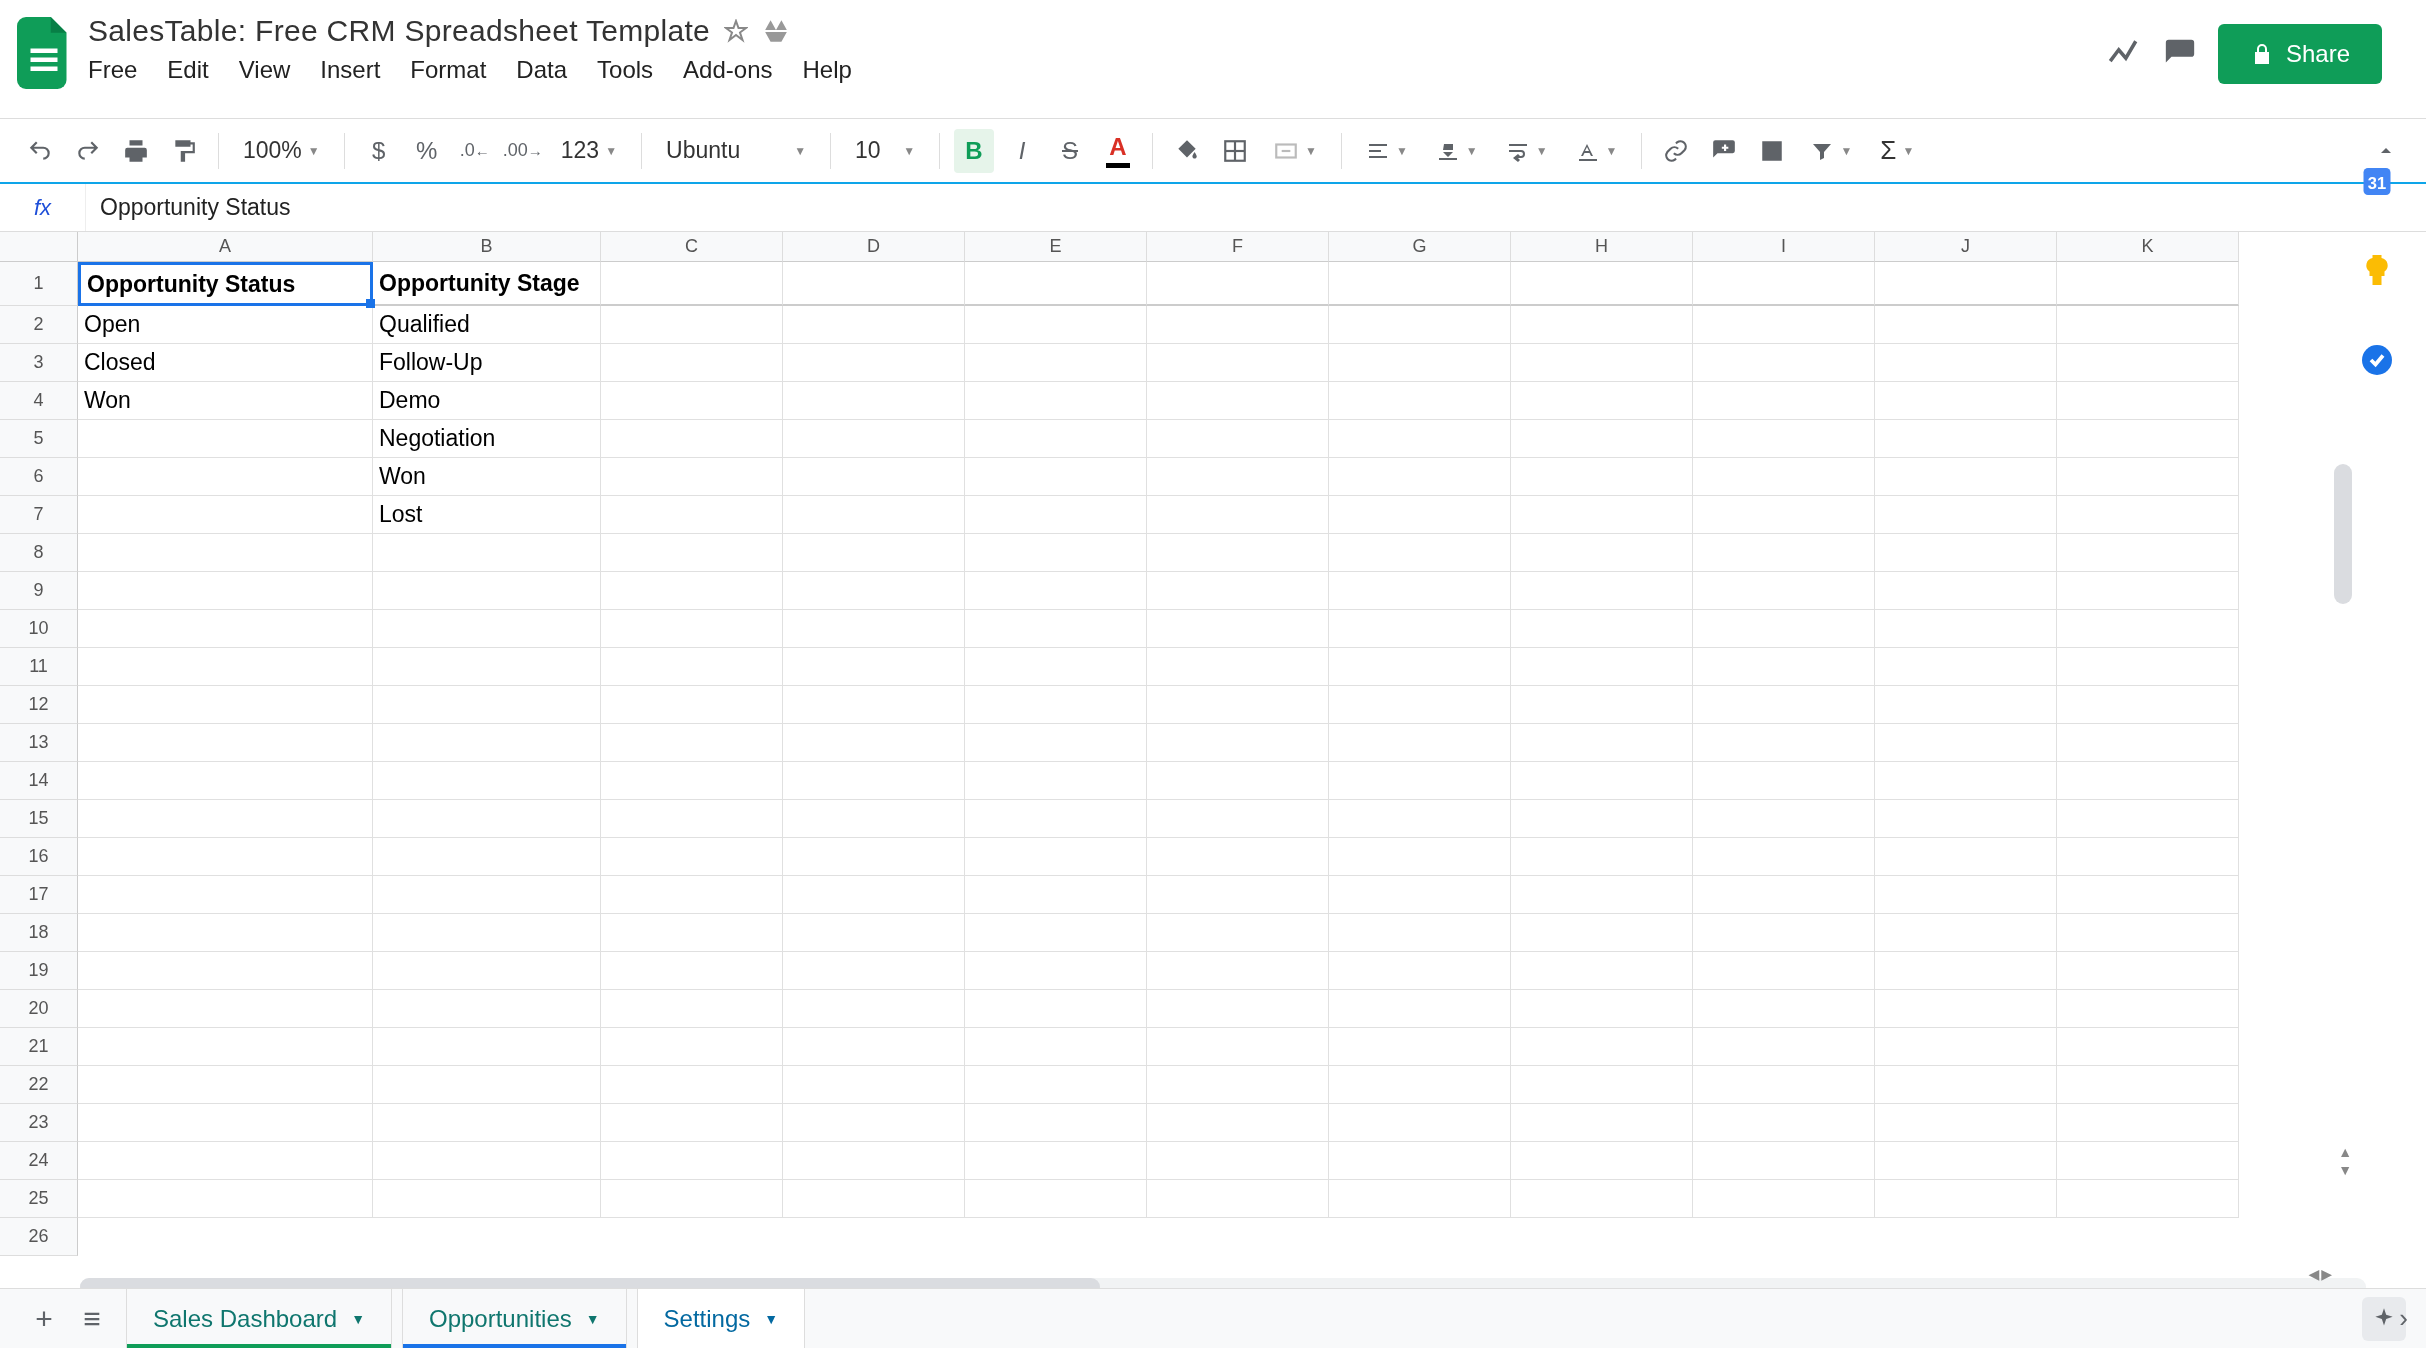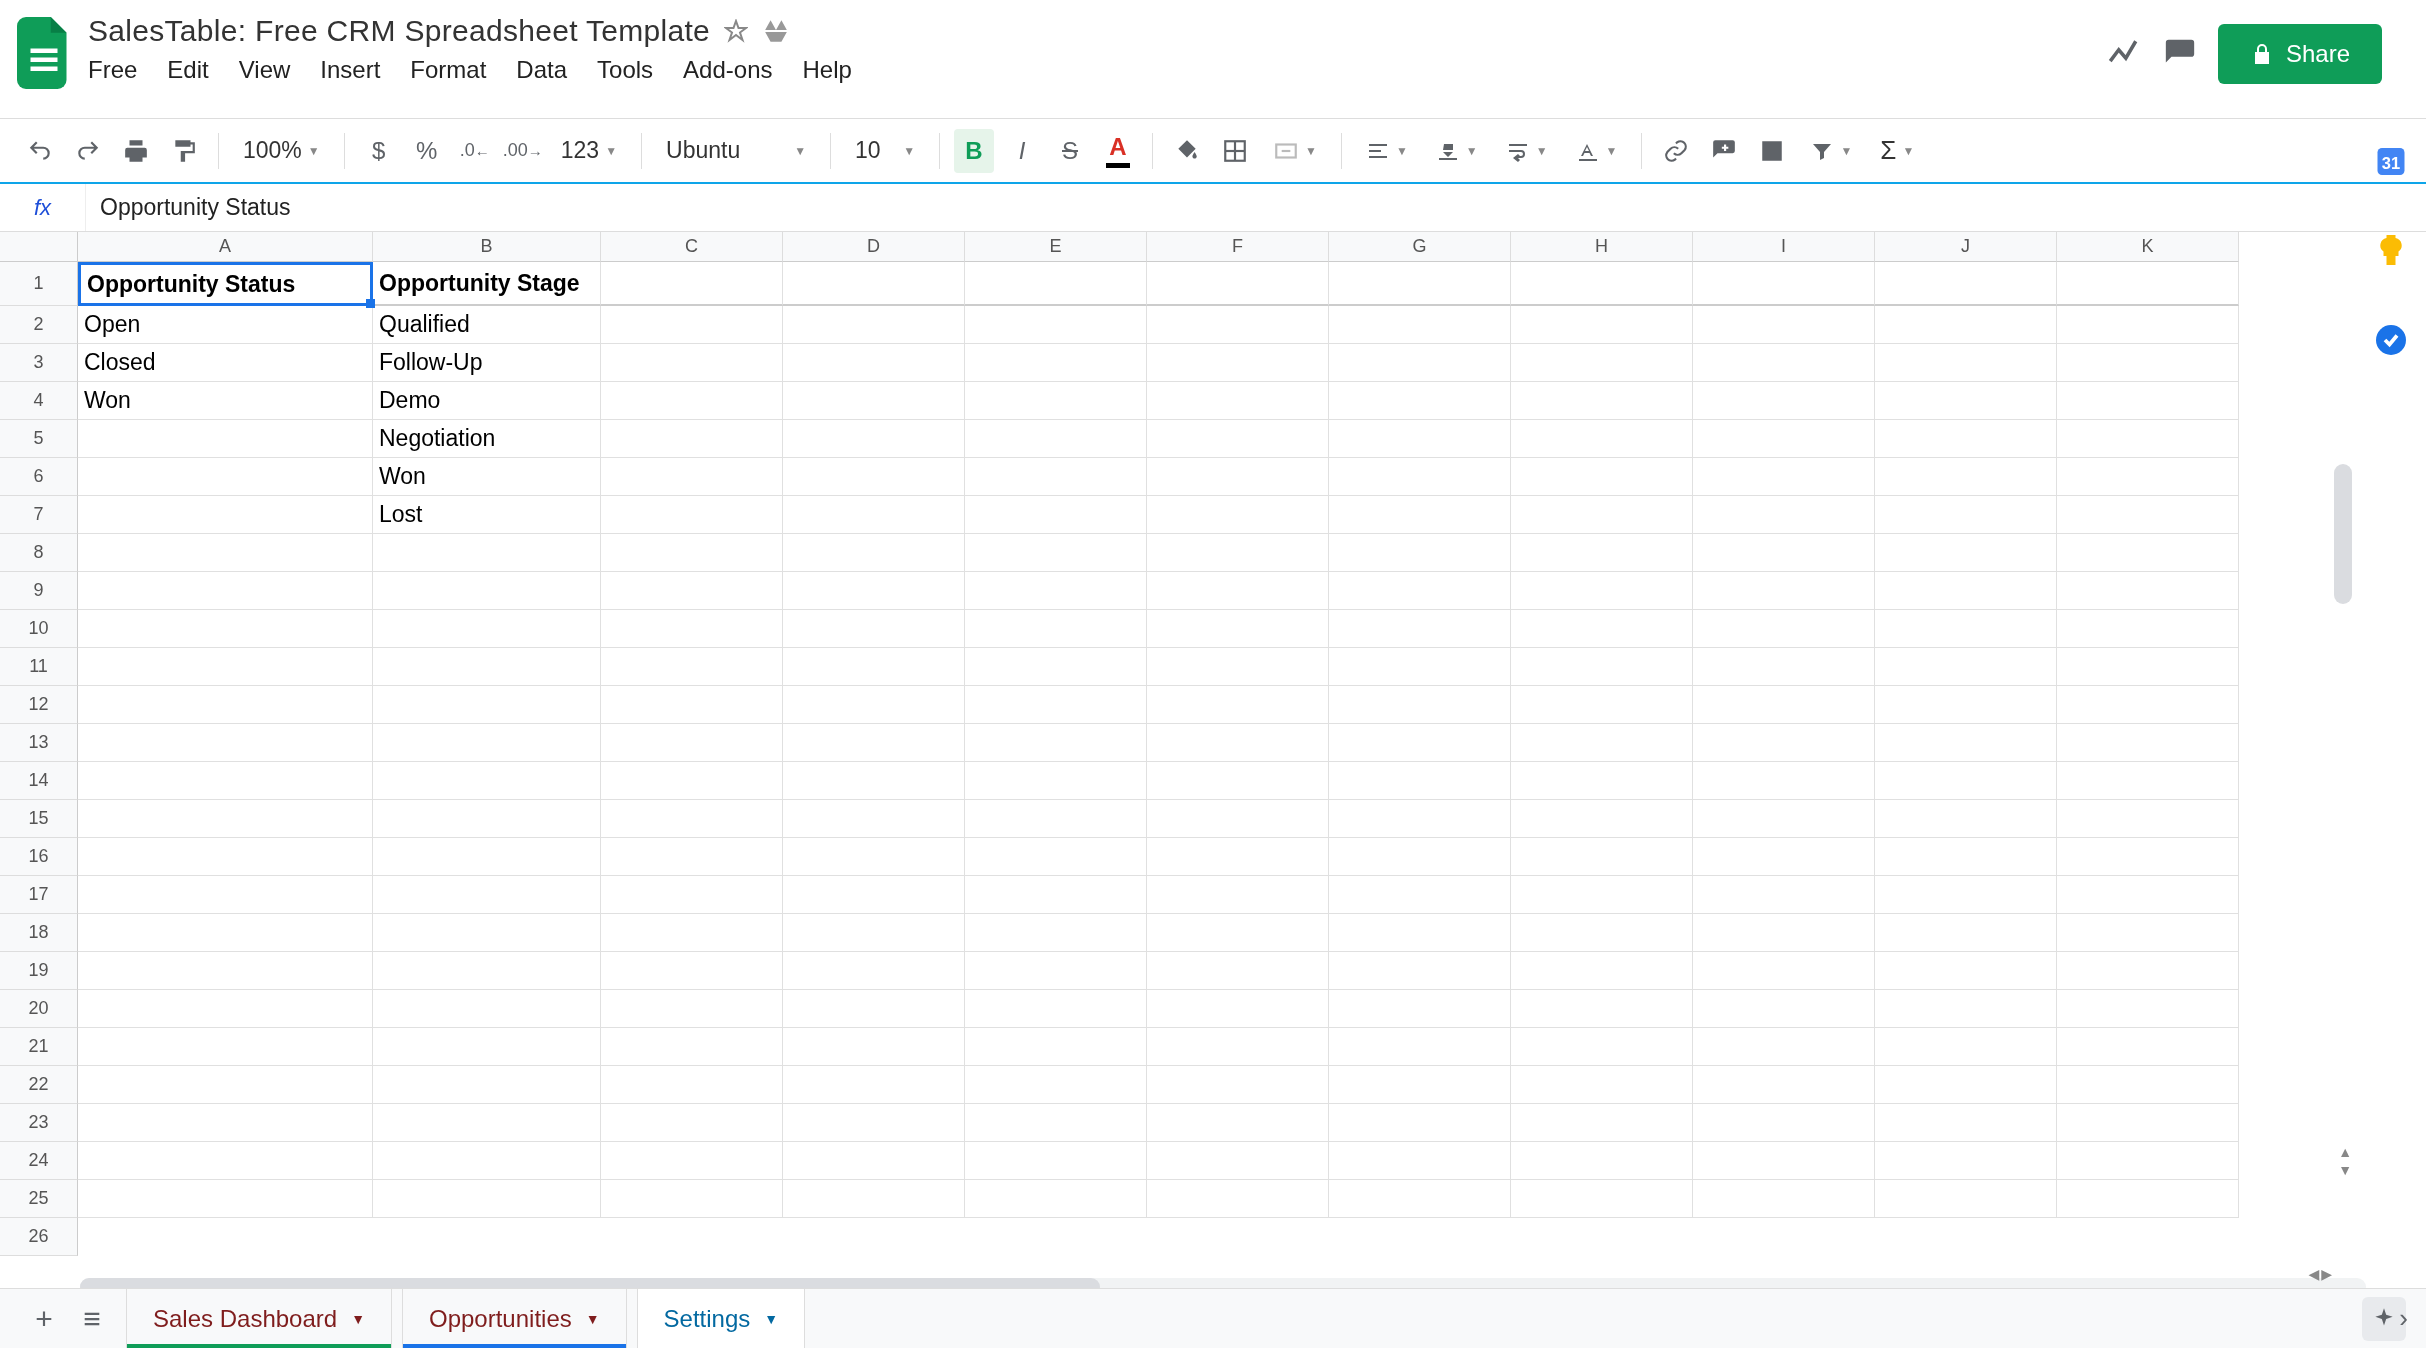--- a/index.html
+++ b/index.html
@@ -57,30 +57,30 @@
 .active-cell { border: 3px solid #1a73e8 !important; position: relative; z-index: 1; }
 .active-cell::after { content: ''; position: absolute; right: -5px; bottom: -5px; width: 9px; height: 9px; background: #1a73e8; }
 
 
 .h-scroll { position: absolute; bottom: 52px; left: 80px; right: 60px; height: 18px; background: #f1f3f4; border-radius: 9px; }
 .h-thumb { position: absolute; left: 0; width: 1020px; height: 18px; background: #dadce0; border-radius: 9px; }
 
 
 .sheet-bar { position: absolute; bottom: 0; left: 0; right: 0; height: 60px; border-top: 1px solid #ddd; background: #f8f9fa; display: flex; align-items: center; padding: 0 20px; }
 .sheet-add, .sheet-list { width: 48px; height: 48px; display: flex; align-items: center; justify-content: center; color: #5f6368; font-size: 30px; cursor: pointer; }
-.sheet-tab { padding: 0 26px; height: 60px; display: flex; align-items: center; gap: 14px; font-size: 24px; color: #7f1d1d; border-right: 1px solid #ddd; border-left: 1px solid #ddd; margin-left: 10px; position: relative; cursor: pointer; }
+.sheet-tab { padding: 0 26px; height: 60px; display: flex; align-items: center; gap: 14px; font-size: 24px; color: #0f766e; border-right: 1px solid #ddd; border-left: 1px solid #ddd; margin-left: 10px; position: relative; cursor: pointer; }
 .sheet-tab .caret { font-size: 14px; }
 .sheet-tab.active { background: #fff; color: #0369a1; font-weight: 500; }
 .sheet-tab.green-line::after { content: ''; position: absolute; bottom: 0; left: 0; right: 0; height: 5px; background: #0f9d58; }
 .sheet-tab.blue-line::after { content: ''; position: absolute; bottom: 0; left: 0; right: 0; height: 5px; background: #1a73e8; }
 .sheet-bar-right { margin-left: auto; display: flex; align-items: center; gap: 6px; }
 .explore-btn { width: 44px; height: 44px; background: #e8eaed; border-radius: 6px; display: flex; align-items: center; justify-content: center; margin-left: 10px; }
 
 
-.side-panel { position: absolute; right: 0; top: 120px; width: 70px; height: 300px; display: flex; flex-direction: column; align-items: center; gap: 50px; padding-top: 20px; }
+.side-panel { position: absolute; right: 14px; top: 120px; width: 70px; height: 300px; display: flex; flex-direction: column; align-items: center; gap: 50px; padding-top: 40px; }
 .side-icon { width: 40px; height: 40px; display: flex; align-items: center; justify-content: center; }
 
 .bottom-right-arrow { position: absolute; right: 18px; bottom: 14px; color: #5f6368; font-size: 26px; }
 
 
 .v-nav { position: absolute; right: 74px; top: 232px; width: 18px; }
 .v-thumb { width: 18px; height: 140px; background: #dadce0; border-radius: 9px; }
 .bottom-nav-arrows { position: absolute; right: 74px; bottom: 80px; display: flex; flex-direction: column; }
 .bottom-nav-arrows span { font-size: 14px; color: #888; height: 18px; }
 .h-nav-arrows { position: absolute; right: 94px; bottom: 66px; display: flex; gap: 2px; }

